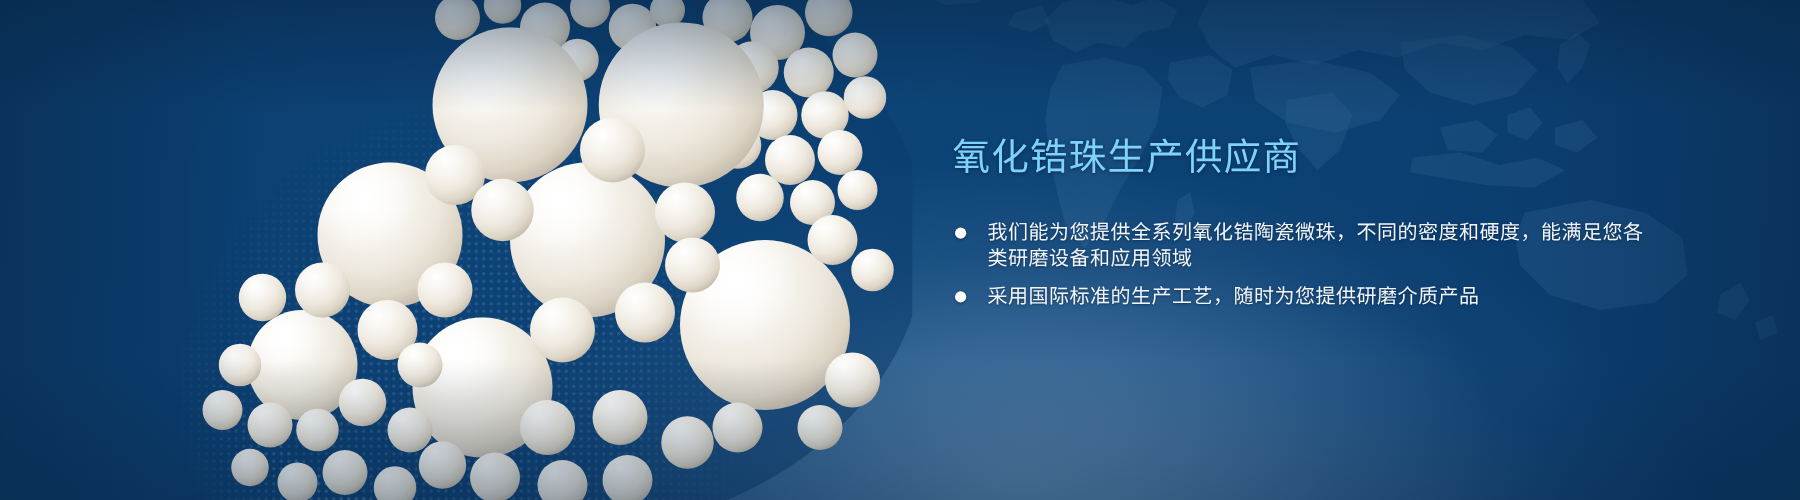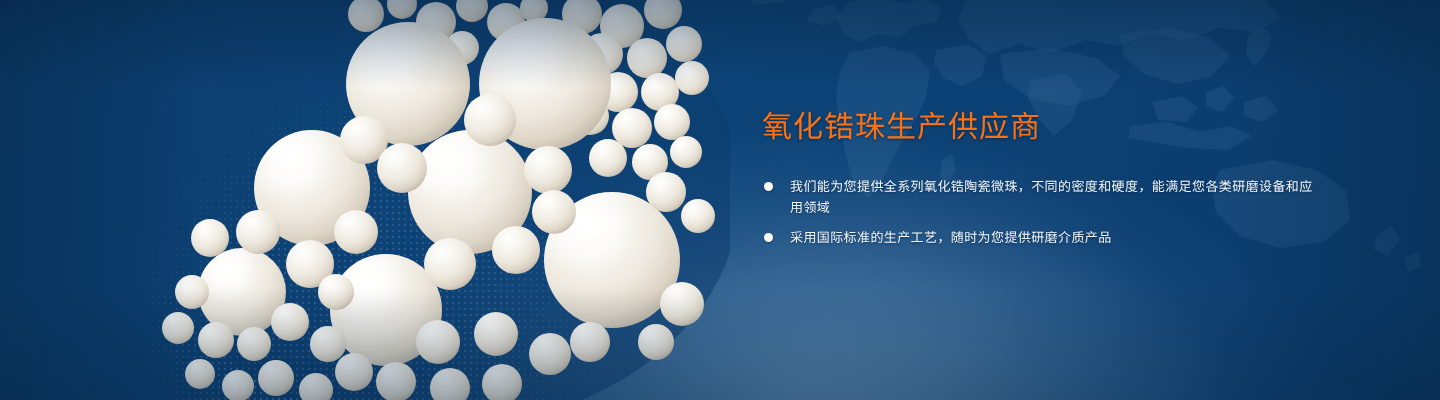--- a/index.html
+++ b/index.html
@@ -67,39 +67,39 @@
   .photo svg { width: 100%; height: 100%; display: block; }
 
   
   .copy {
     position: absolute;
     left: 762px; top: 108px;
     width: 560px;
   }
   .headline {
     margin: 0;
-    color: #f97316;
+    color: #7dd3fc;
     font-size: 30px;
     font-weight: 400;
     letter-spacing: 1px;
     line-height: 1.25;
     text-shadow: 0 1px 3px rgba(2,22,44,0.55);
     white-space: nowrap;
   }
   .bullets {
     list-style: none;
     margin: 30px 0 0 0;
     padding: 0;
   }
   .bullet {
     position: relative;
     padding-left: 28px;
     margin-bottom: 9px;
     color: #f2f6fa;
-    font-size: 13px;
+    font-size: 16px;
     line-height: 21px;
     letter-spacing: 0.4px;
     text-shadow: 0 1px 2px rgba(2,22,44,0.5);
   }
   .bullet:last-child { margin-bottom: 16px; }
   .bullet .dot {
     position: absolute;
     left: 2px; top: 6px;
     width: 9px; height: 9px;
     border-radius: 50%;

